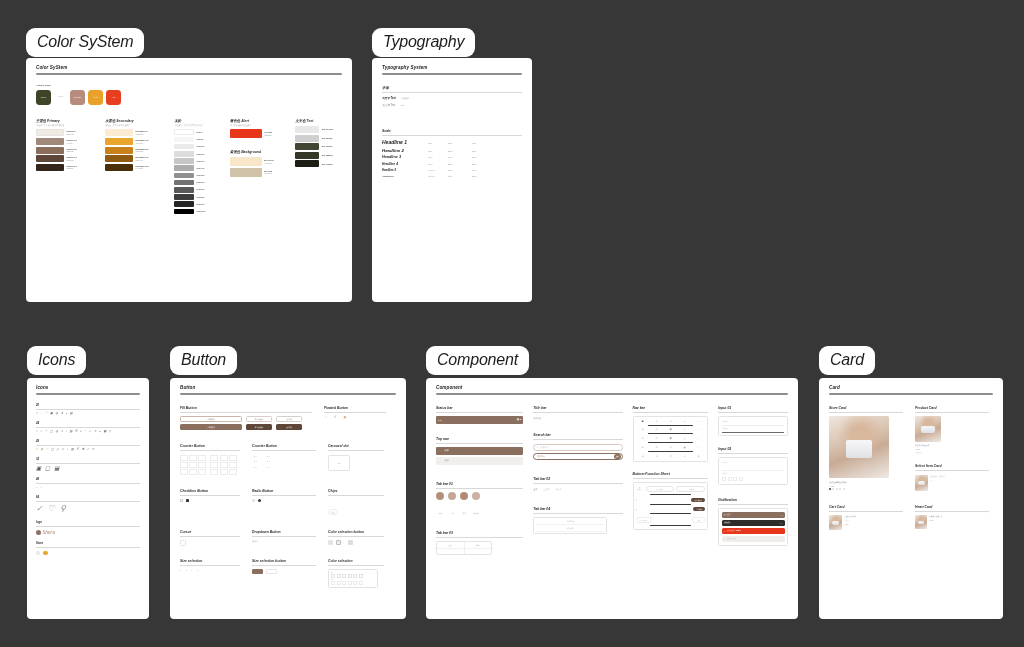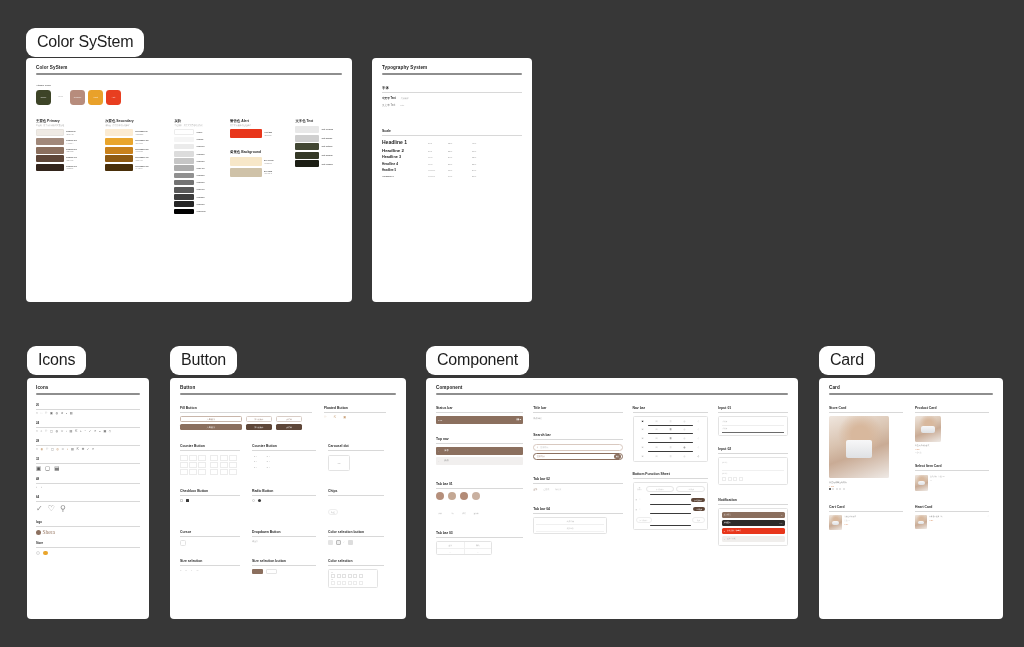--- a/index.html
+++ b/index.html
@@ -2,21 +2,21 @@
 <html><head>
 <meta charset="utf-8">
 <style>
   * { box-sizing: border-box; margin:0; padding:0; }
   html,body { width:1024px; height:647px; overflow:hidden; }
   body {
     background:#373737;
     font-family:"Liberation Sans", sans-serif;
     position:relative;
   }
-  .canvas { position:absolute; inset:0; }
+  .canvas { position:absolute; inset:0;font-style:italic; }
 
   
   .frame-label{
     position:absolute;
     background:#fff;
     border-radius:9px;
     padding:5px 11px 6px;
     font-size:16px;
     line-height:1.15;
     color:#1d1d1d;
@@ -93,20 +93,21 @@
   .dotrow{ display:flex; gap:1.4px; align-items:center; margin-top:1.4px;}
   .dot{ width:2px; height:2px; border-radius:50%; background:#dcdcdc; }
   .dot.on{ background:#3a3a3a; }
 </style>
 </head>
 <body>
 
 <div class="canvas">
 
   <div class="frame-label" style="left:26px; top:28px;">Color SyStem</div>
+  <div class="frame-label" style="left:372px; top:28px;">Typography</div>
   <div class="frame-label" style="left:27px; top:346px;">Icons</div>
   <div class="frame-label" style="left:170px; top:346px;">Button</div>
   <div class="frame-label" style="left:426px; top:346px;">Component</div>
   <div class="frame-label" style="left:819px; top:346px;">Card</div>
 
   <div class="board" style="left:26px; top:58px; width:326px; height:244px;">
     <div style="padding:7px 10px 0;">
       <div class="board-title">Color SyStem</div>
       <div class="board-rule"></div>
     </div>

